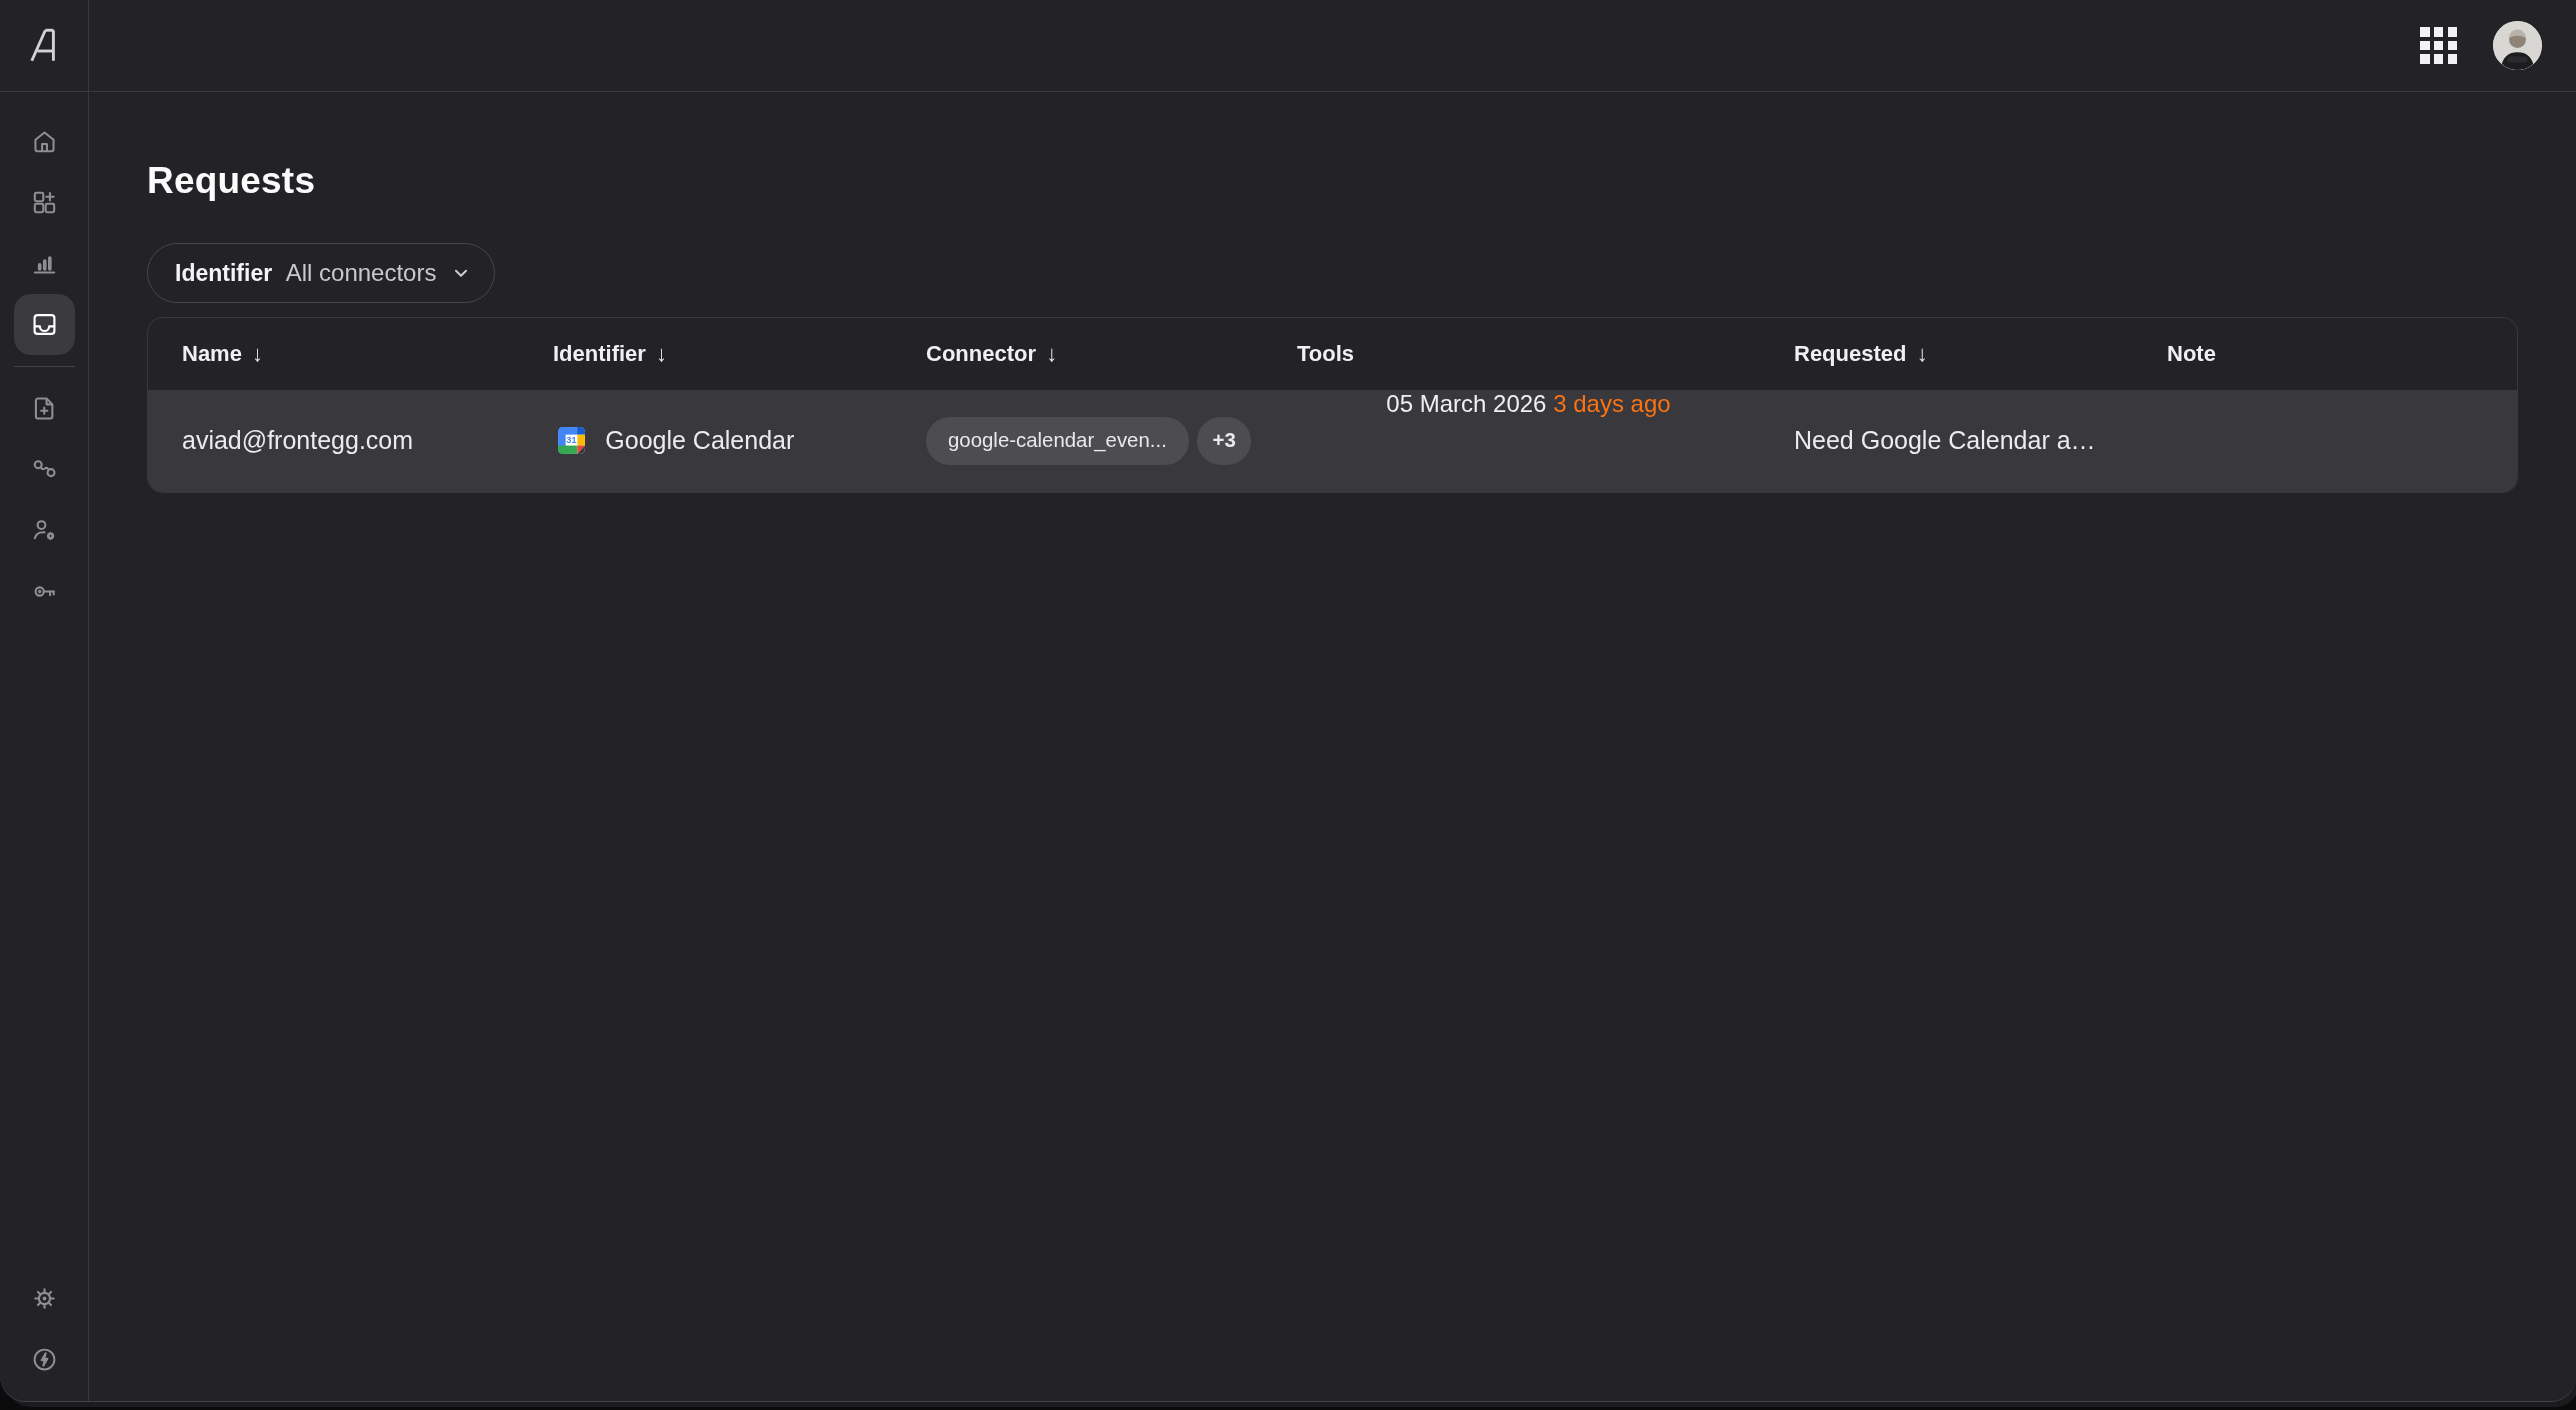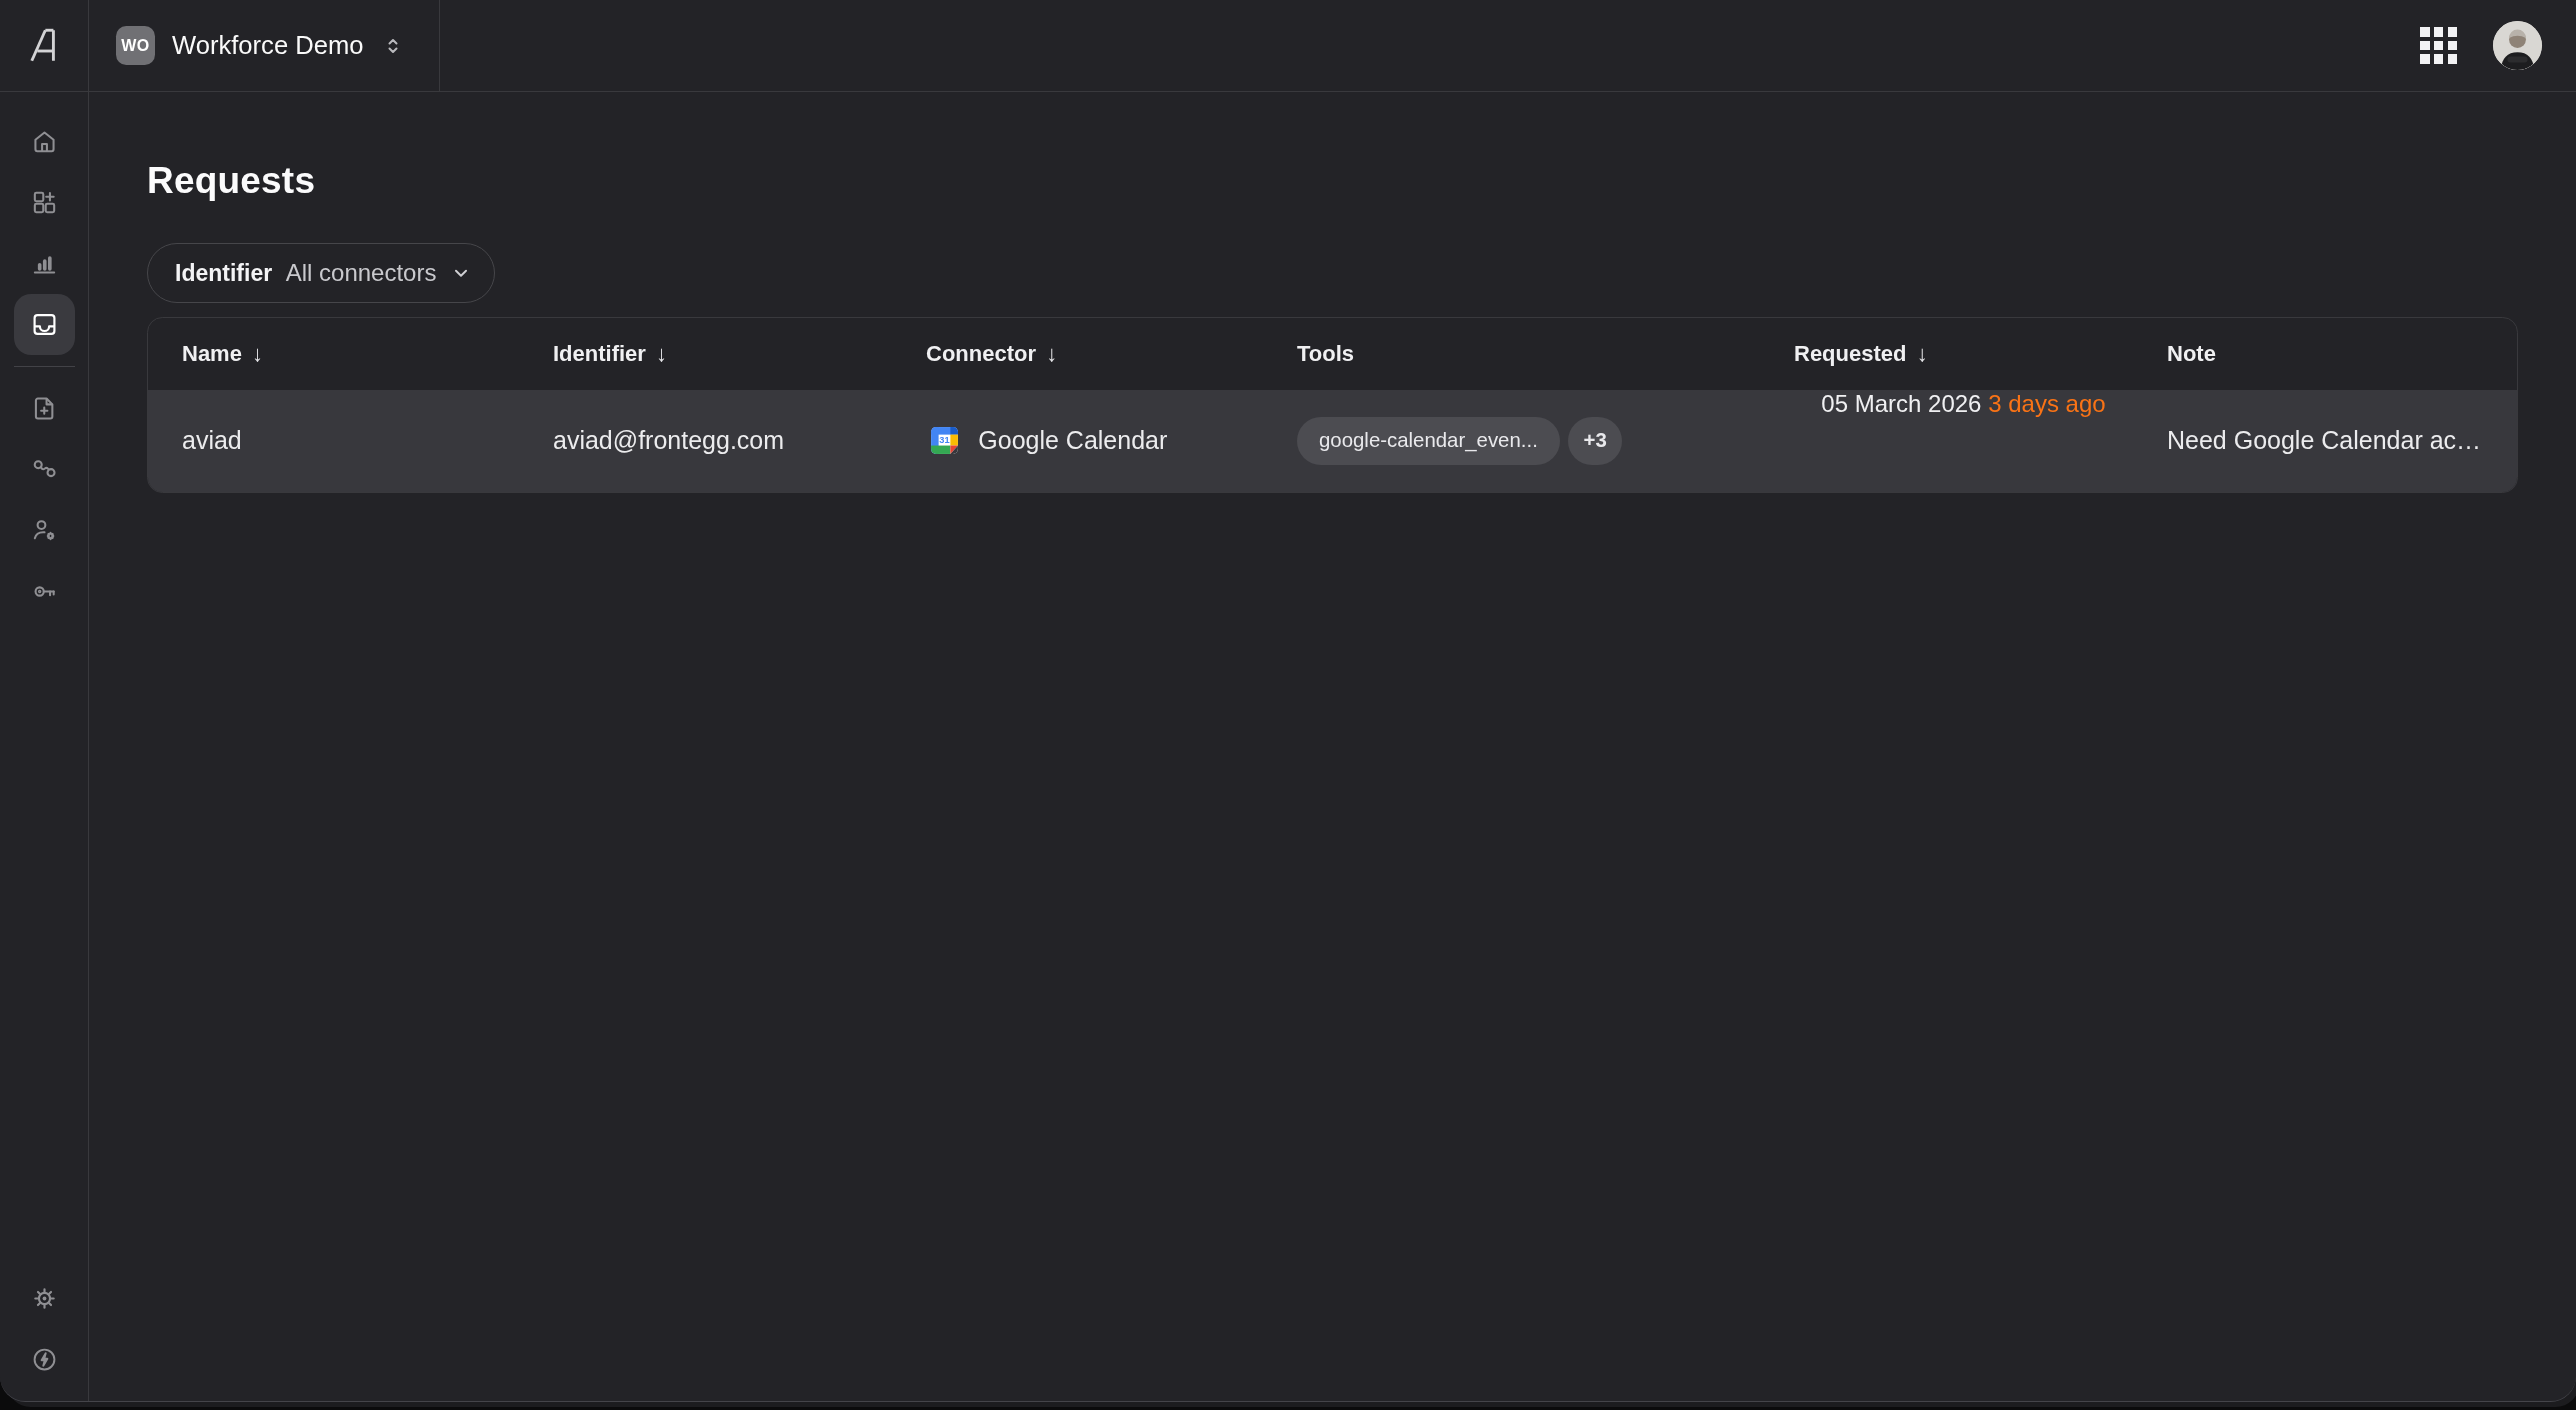--- a/index.html
+++ b/index.html
@@ -90,30 +90,20 @@
       <svg width="39" height="39" viewBox="0 0 46 46" fill="none" stroke="#d3d3d5" stroke-width="3.4">
         <path d="M8 41 L24 5"></path>
         <path d="M33.5 5 V41"></path>
         <path d="M14.5 29.5 H33.5"></path>
         <path d="M24 5 H33.5"></path>
       </svg>
     </div>
   </div>
 
   <div class="topbar-right">
-    <div class="ws-section">
-      <div class="ws-badge">WO</div>
-      <div class="ws-name">Workforce Demo</div>
-      <span class="updown">
-        <svg width="24" height="24" viewBox="0 0 24 24" fill="none" stroke="currentColor" stroke-width="2" stroke-linecap="round" stroke-linejoin="round">
-          <path d="M8.5 9.5 L12 6 L15.5 9.5"></path>
-            <path d="M8.5 14.5 L12 18 L15.5 14.5"></path>
-        </svg>
-      </span>
-    </div>
     <div class="tb-spacer"></div>
     <div class="tb-actions">
       <div class="apps-grid">
         <i></i>
           <i></i>
           <i></i>
           <i></i>
           <i></i>
           <i></i>
           <i></i>
@@ -248,21 +238,20 @@
         <div class="th sortable">
           <span>Requested</span>
           <span class="sort">↓</span>
         </div>
         <div class="th">
           <span>Note</span>
         </div>
       </div>
 
       <div class="trow">
-        <div class="td">aviad</div>
         <div class="td">aviad@frontegg.com</div>
         <div class="td td-connector">
           <svg width="37" height="37" viewBox="0 0 44 44" style="font-size:29px">
             <defs>
                 <clipPath id="gc">
                   <rect x="6" y="6" width="32" height="32" rx="6"></rect>
                 </clipPath>
               </defs>
             <g clip-path="url(#gc)">
               <rect x="6" y="6" width="32" height="32" fill="#ffffff"></rect>

